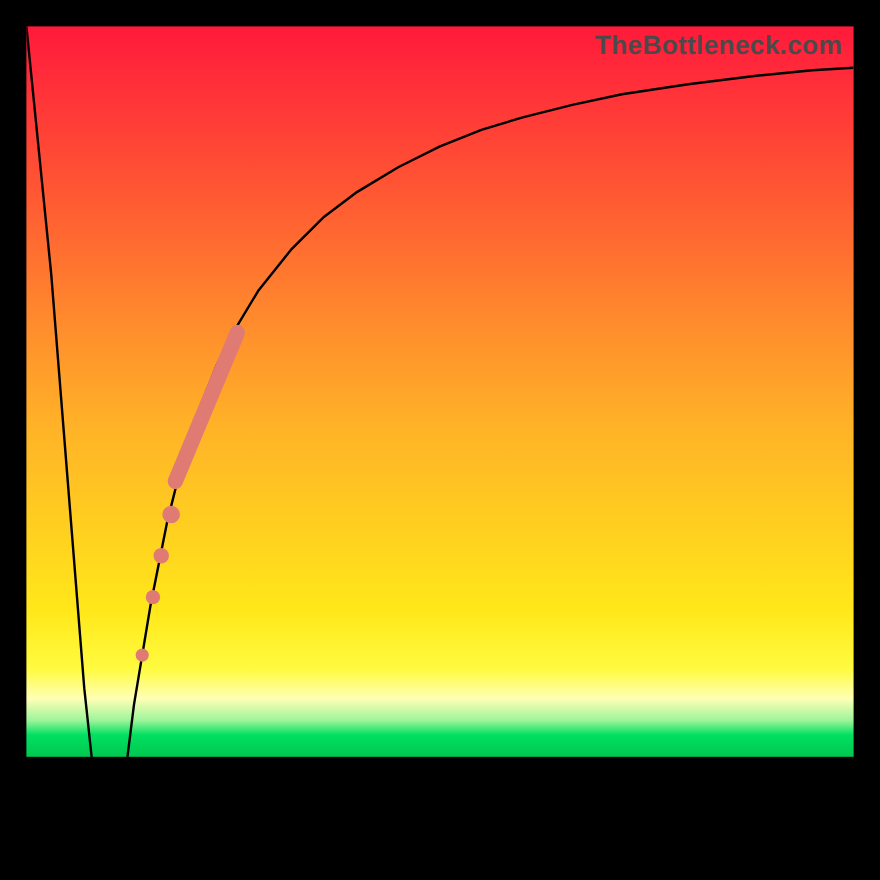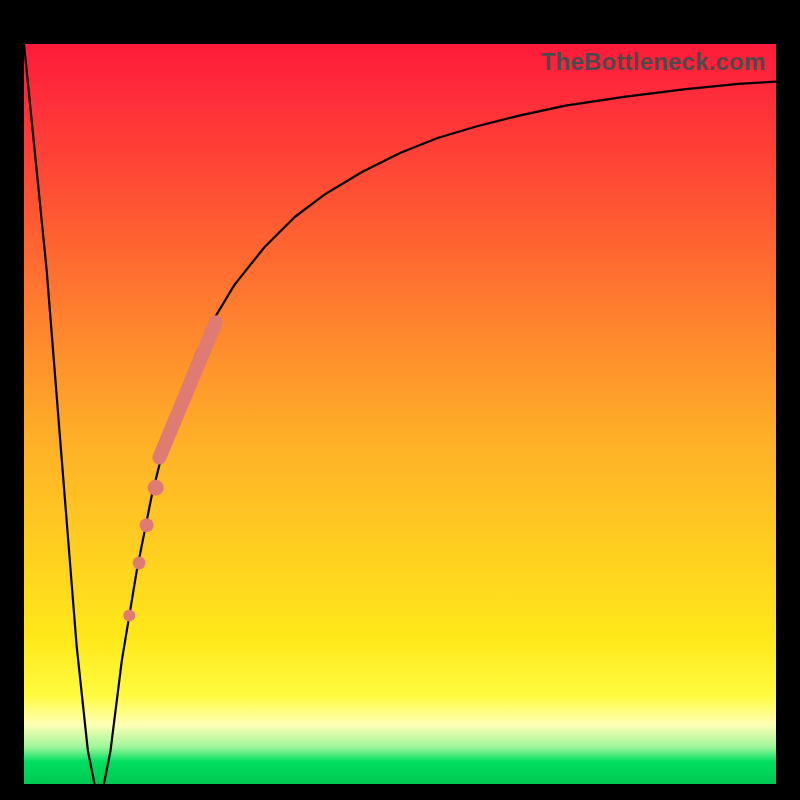--- a/index.html
+++ b/index.html
@@ -15,36 +15,35 @@
     position: relative;
     width: 800px;
     height: 800px;
     background: #000;
   }
   .plot {
     position: absolute;
     left: 24px;
     top: 24px;
     width: 752px;
-    height: 740px;
+    height: 664px;
     background: linear-gradient(to bottom,
       #ff1a3a 0%,
       #ff2a3a 6%,
       #ff5533 22%,
       #ff8a2d 40%,
       #ffb327 55%,
       #ffd21f 70%,
       #ffe81a 80%,
       #fffb40 88%,
       #ffffb5 92%,
       #9ef59a 95%,
       #00e060 97%,
       #00c850 100%
     );
-    margin-top: 20px;
   }
   .watermark {
     position: absolute;
     top: 4px;
     right: 10px;
     color: #4a4a4a;
     font-size: 24px;
     font-weight: 600;
     letter-spacing: 0.2px;
     user-select: none;

